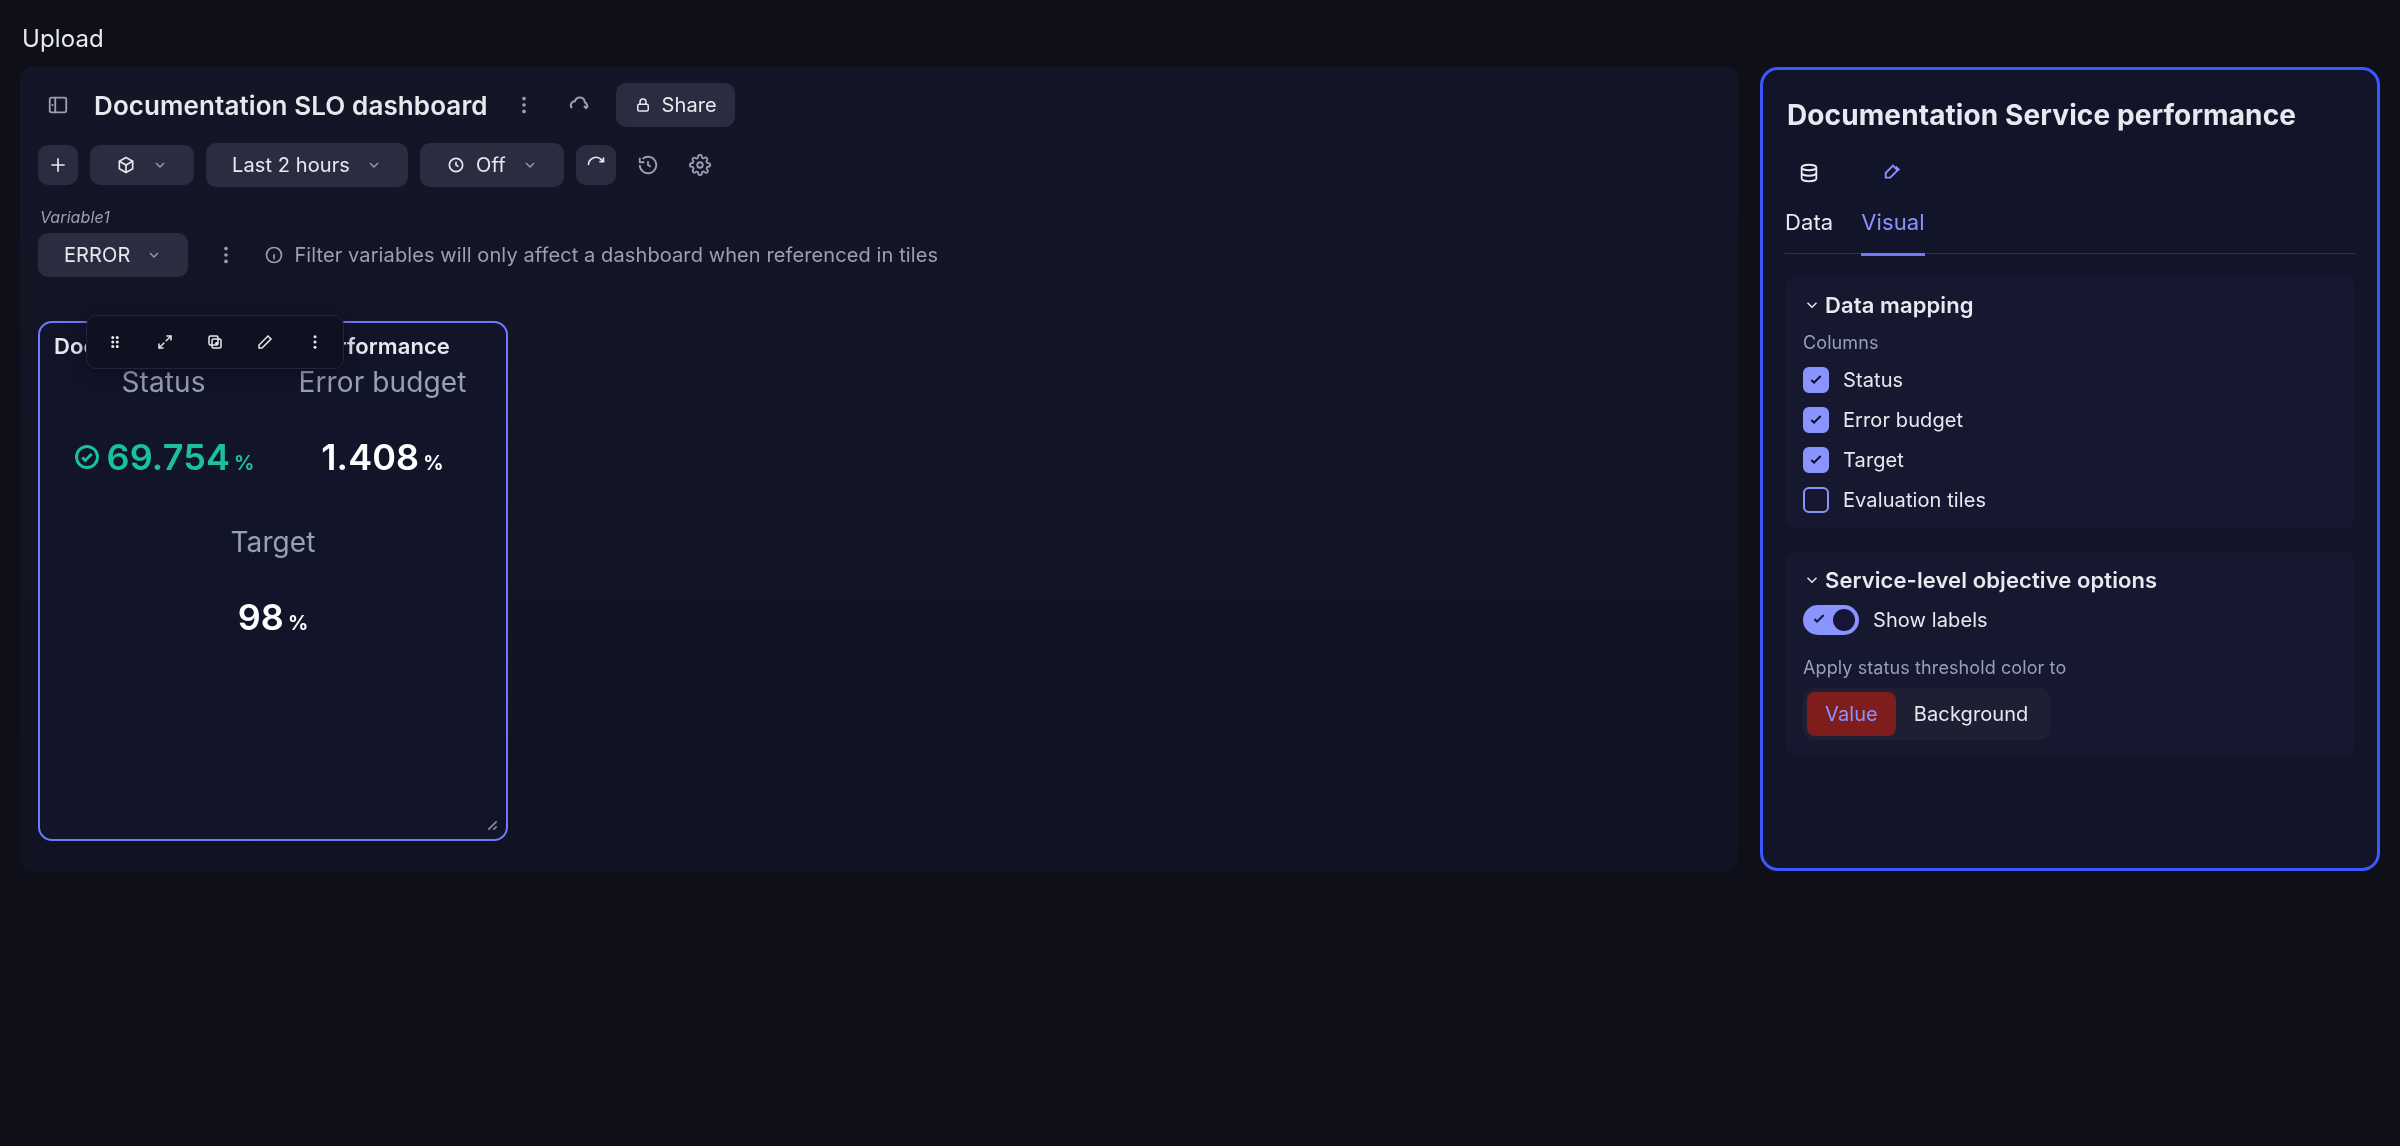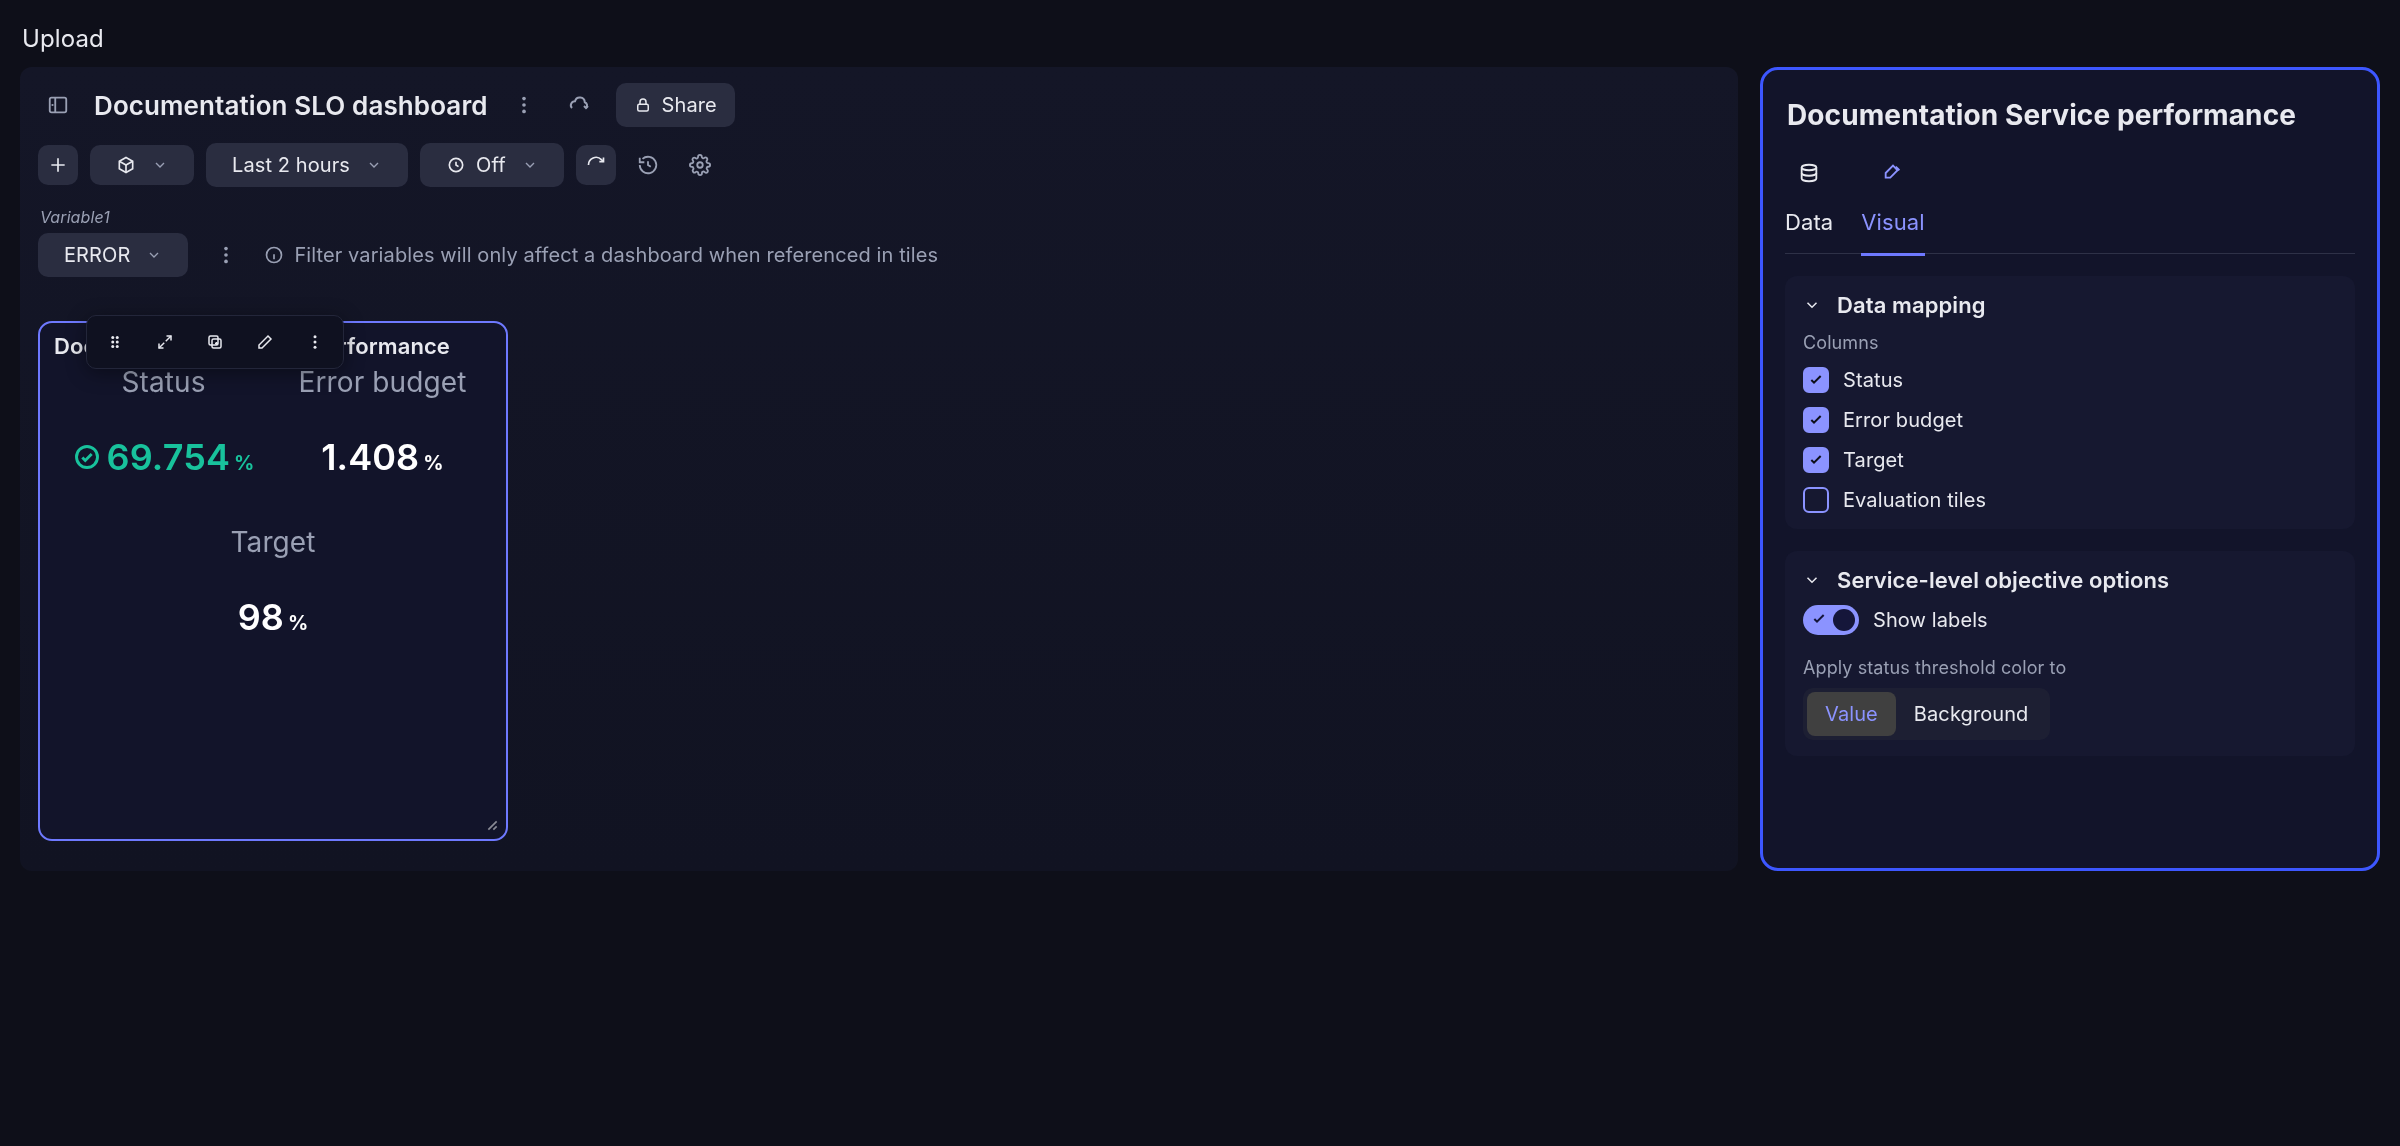--- a/index.html
+++ b/index.html
@@ -92,33 +92,33 @@
     border-radius:18px;
     padding:22px 22px 28px;
     background:#12142a;
     min-height:680px;
   }
   .sp-title{font-size:28px;font-weight:700;margin:6px 2px 30px;}
   .tabbar{display:flex; gap:28px; border-bottom:1px solid var(--border); padding-bottom:8px;}
   .tab{display:flex;align-items:center;gap:25px; color:var(--text); font-size:22px;cursor:pointer; padding-bottom:10px;flex-direction:column;}
   .tab.active{color:var(--accent-soft); border-bottom:3px solid var(--accent); margin-bottom:-11px;}
   .section{margin-top:22px; background:#161830; border-radius:12px; padding:16px 18px;}
-  .section-header{display:flex;align-items:center;gap:16px; font-size:22px; font-weight:600; cursor:pointer;}
+  .section-header{display:flex;align-items:center;gap:4px; font-size:22px; font-weight:600; cursor:pointer;}
   .subtle{color:var(--muted); font-size:18px; margin-top:14px;}
   .check-row{display:flex;align-items:center;gap:14px; margin-top:14px; font-size:20px; cursor:pointer;}
   .cbox{width:26px;height:26px;border-radius:6px;border:2px solid var(--accent-soft); display:inline-flex;align-items:center;justify-content:center; background:transparent;}
   .cbox.checked{background:var(--accent-soft); border-color:var(--accent-soft); color:#0e0f19;}
   .toggle-row{display:flex;align-items:center;gap:14px; margin-top:12px; font-size:20px;}
   .toggle{width:56px;height:30px;border-radius:999px;background:var(--accent-soft); position:relative; cursor:pointer;}
   .toggle::after{content:"";position:absolute;right:4px;top:4px;width:22px;height:22px;border-radius:50%;background:#15163a;}
   .toggle .check{position:absolute;left:8px;top:6px;color:#15163a;}
   .apply-label{color:var(--muted); font-size:18px; margin-top:22px;}
   .segmented{display:inline-flex; background:#1d1f33; border-radius:10px; padding:4px; margin-top:10px;}
   .seg{padding:10px 18px; font-size:20px; border-radius:8px; cursor:pointer;}
-  .seg.active{color:var(--accent-soft); background:#404040;}
+  .seg.active{color:var(--accent-soft); background:#7f1d1d;}
   svg{display:block;}
 </style>
 </head>
 <body>
 
 <div class="page">
   <div class="upload">Upload</div>
   <div class="layout">
 
     <div class="dash">

